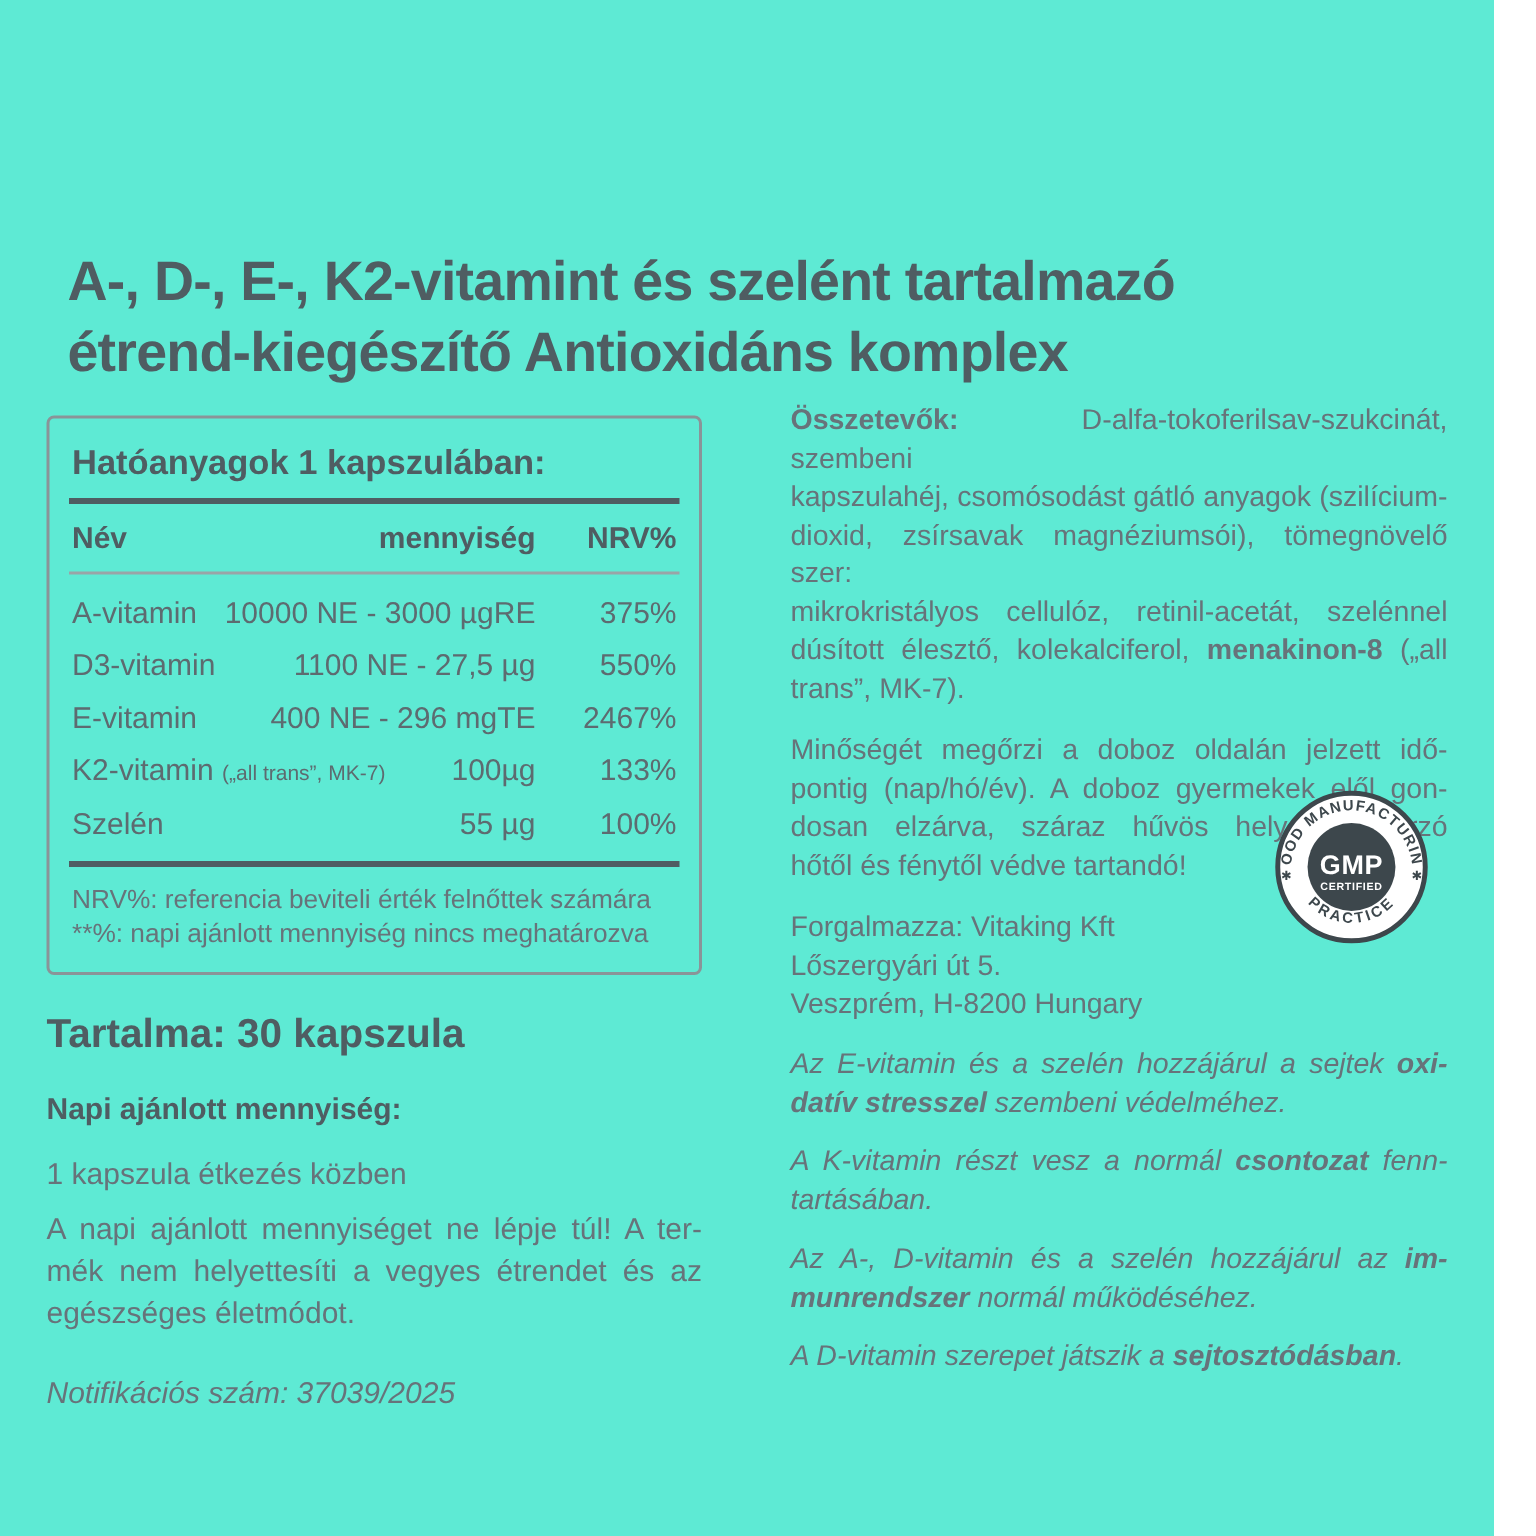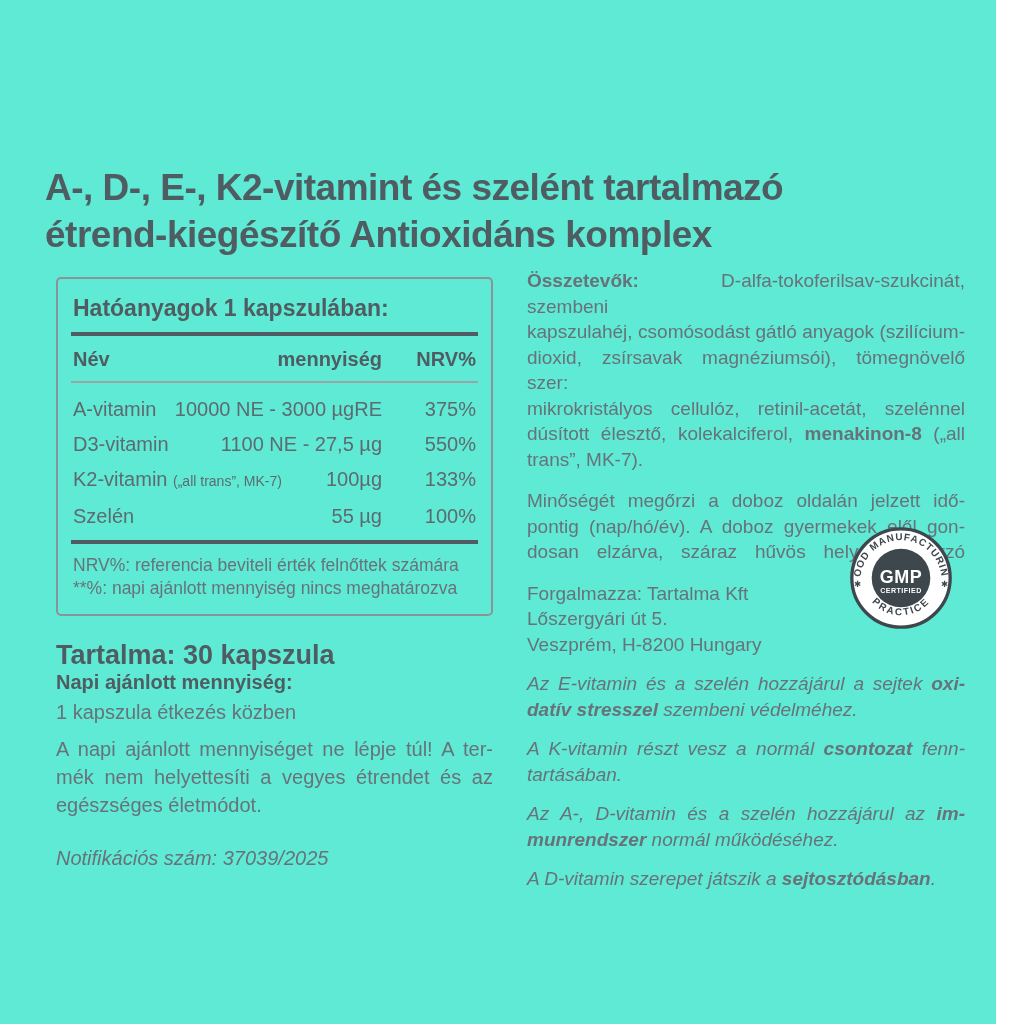--- a/index.html
+++ b/index.html
@@ -2,38 +2,38 @@
 <html><head>
 <meta charset="utf-8">
 <style>
   html,body{margin:0;padding:0;background:#fff;}
   .page{position:relative;width:996px;height:1024px;background:#5eead4;overflow:hidden;
         font-family:"Liberation Sans", sans-serif;color:#67737a;}
   
   .title{position:absolute;left:45px;top:164px;width:900px;
          font-size:37px;font-weight:bold;color:#4f5d62;line-height:47px;letter-spacing:-0.5px;}
   
-  .left-col{position:absolute;left:56px;top:277px;width:437px;}
+  .left-col{position:absolute;left:31px;top:277px;width:437px;}
   .facts-box{box-sizing:border-box;border:2px solid #8a9498;border-radius:5px;
              padding:12px 13px 12px 13px;color:#5d6b70;}
   .facts-heading{font-size:23px;font-weight:bold;color:#4f5d62;padding:4px 2px 10px 2px;}
   .rule-thick{height:4px;background:#4f5d62;border:none;margin:0;}
   .rule-thin{height:2px;background:#9aa4a7;border:none;margin:0;}
   .facts-header{display:flex;align-items:center;font-weight:bold;color:#4f5d62;
                 font-size:20px;padding:12px 2px 10px 2px;}
   .facts-rows{padding:9px 2px 6px 2px;}
   .frow{display:flex;align-items:baseline;line-height:35px;font-size:20px;}
   .fname{white-space:nowrap;}
   .fnote{font-size:14px;letter-spacing:0;}
   .famount{flex:1;text-align:right;white-space:nowrap;}
   .fnrv{width:94px;text-align:right;white-space:nowrap;}
   .facts-footnotes{padding:10px 2px 2px 2px;font-size:17.5px;line-height:23px;color:#67737a;}
   .contents-line{margin-top:24px;font-size:27px;font-weight:bold;color:#4f5d62;}
-  .dosage-heading{font-size:20px;font-weight:bold;color:#4f5d62;}
-  .dosage-text{margin-top:7px;font-size:20px;}
+  .dosage-heading{margin-top:24px;font-size:20px;font-weight:bold;color:#4f5d62;}
+  .dosage-text{margin-top:20px;font-size:20px;}
   .warning{margin-top:11px;font-size:20px;line-height:28px;}
   .notification{margin-top:28px;font-size:20px;font-style:italic;}
   
   .right-col{position:absolute;left:527px;top:268px;width:438px;font-size:19px;line-height:25.5px;}
   .para{margin:0;}
   .para + .para{margin-top:16px;}
   .distributor{margin-top:20px;}
   .claims{margin-top:14px;}
   .claim{font-style:italic;line-height:26px;margin-top:13px;}
   .claim:first-child{margin-top:0;}
@@ -71,20 +71,25 @@
           <span class="fname">A-vitamin</span>
           <span class="famount">10000 NE - 3000 µgRE</span>
           <span class="fnrv">375%</span>
         </div>
         <div class="frow">
           <span class="fname">D3-vitamin</span>
           <span class="famount">1100 NE - 27,5 µg</span>
           <span class="fnrv">550%</span>
         </div>
         <div class="frow">
+          <span class="fname">E-vitamin</span>
+          <span class="famount">400 NE - 296 mgTE</span>
+          <span class="fnrv">2467%</span>
+        </div>
+        <div class="frow">
           <span class="fname"><span>K2-vitamin</span> <span class="fnote">(„all trans”, MK-7)</span></span>
           <span class="famount">100µg</span>
           <span class="fnrv">133%</span>
         </div>
         <div class="frow">
           <span class="fname">Szelén</span>
           <span class="famount">55 µg</span>
           <span class="fnrv">100%</span>
         </div>
       </div>
@@ -117,24 +122,25 @@
         <span class="tline"><span>dioxid, zsírsavak magnéziumsói), tömegnövelő szer:</span></span>
         <span class="tline"><span>mikrokristályos cellulóz, retinil-acetát, szelénnel</span></span>
         <span class="tline"><span>dúsított élesztő, kolekalciferol, </span><span class="seg-b">menakinon-8</span><span> („all</span></span>
         <span class="tline last"><span>trans”, MK-7).</span></span>
       </div>
 
     <div class="para">
         <span class="tline"><span>Minőségét megőrzi a doboz oldalán jelzett idő-</span></span>
         <span class="tline"><span>pontig (nap/hó/év). A doboz gyermekek elől gon-</span></span>
         <span class="tline"><span>dosan elzárva, száraz hűvös helyen sugárzó</span></span>
+        <span class="tline last"><span>hőtől és fénytől védve tartandó!</span></span>
       </div>
 
     <div class="para distributor plain">
-        <span class="tline"><span>Forgalmazza: Tartalma Kft</span></span>
+        <span class="tline"><span>Forgalmazza: Vitaking Kft</span></span>
         <span class="tline"><span>Lőszergyári út 5.</span></span>
         <span class="tline last"><span>Veszprém, H-8200 Hungary</span></span>
       </div>
 
     <div class="claims">
       <div class="claim">
           <span class="tline"><span>Az E-vitamin és a szelén hozzájárul a sejtek </span><span class="seg-b">oxi-</span></span>
           <span class="tline last"><span class="seg-b">datív stresszel</span><span> szembeni védelméhez.</span></span>
         </div>
       <div class="claim">

